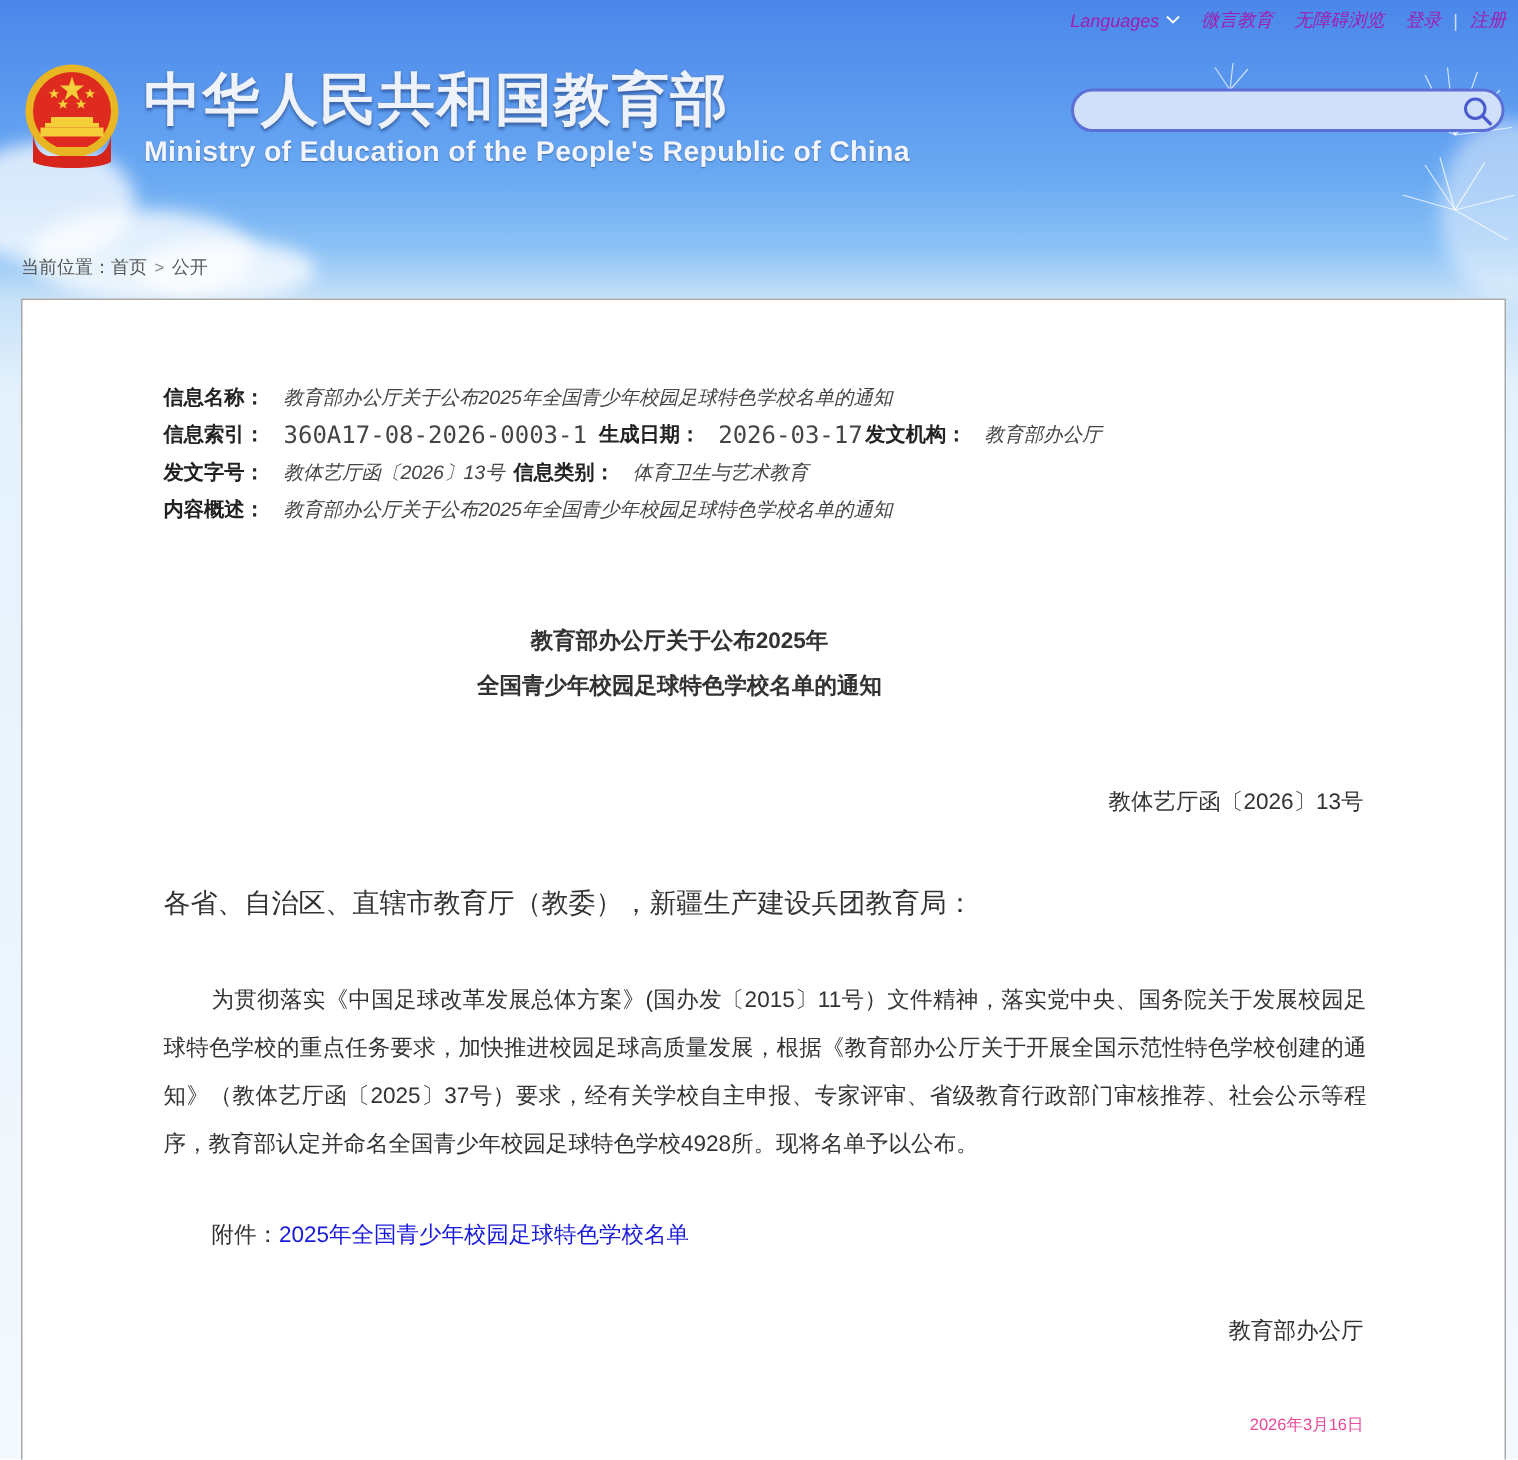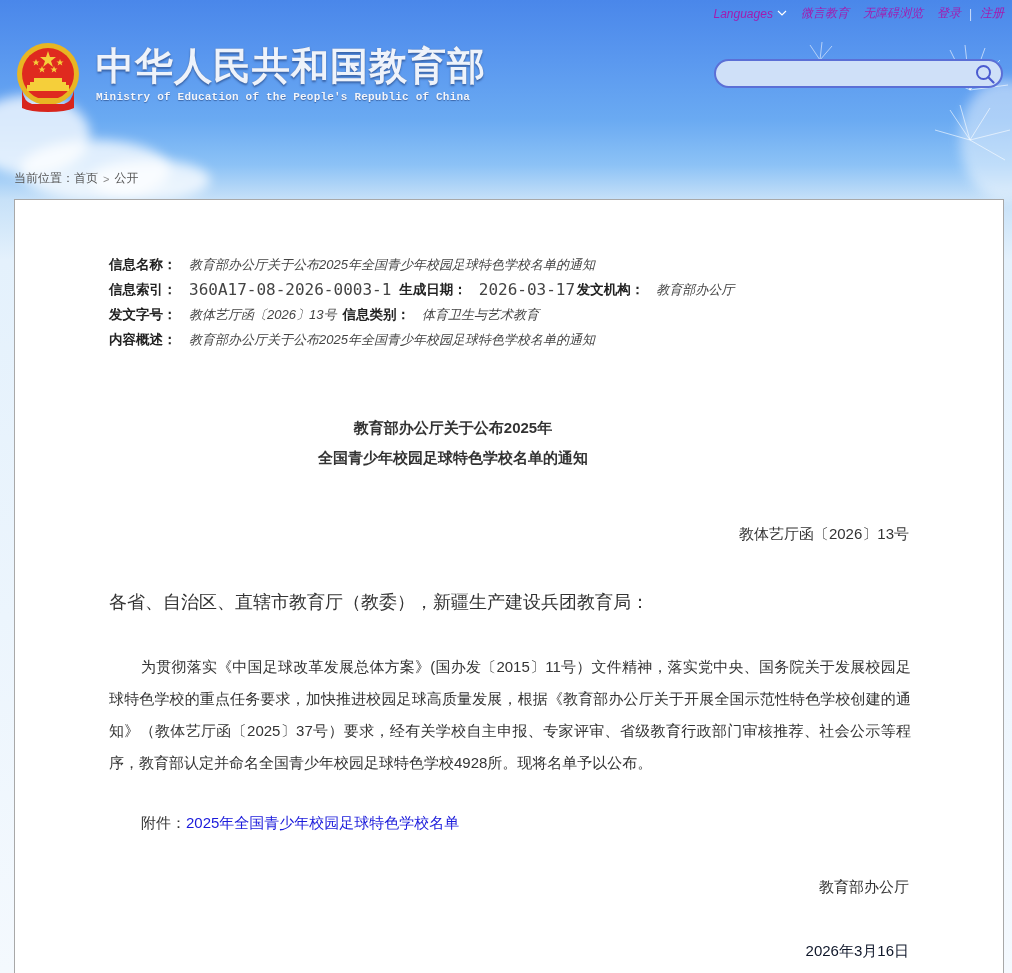--- a/index.html
+++ b/index.html
@@ -31,24 +31,23 @@
     .logo { position: absolute; left: 16px; top: 42px; z-index: 5; display: flex; align-items: flex-start; }
     .emblem { width: 64px; height: 70px; }
     .logo-text { margin-left: 16px; }
     .logo-cn {
       font-size: 38px; font-weight: bold; letter-spacing: 1px; color: #eef3fb;
       text-shadow: 0 2px 2px rgba(30,60,120,0.55), 0 0 1px #6a7ea0;
       line-height: 48px;
       font-family: "DejaVu Sans", sans-serif;
     }
     .logo-en {
-      font-size: 11px; color: #f2f5fb; font-weight: bold; letter-spacing: 0.2px;
+      font-size: 19px; color: #f2f5fb; font-weight: bold; letter-spacing: 0.2px;
       text-shadow: 0 1px 1px rgba(30,60,120,0.6);
       margin-top: 1px;
-      font-family: Liberation Mono, monospace;
     }
 
     .search {
       position: absolute; left: 714px; top: 59px; width: 289px; height: 29px;
       border: 2px solid #5b6fd6; border-radius: 15px; background: #cfe0f8;
       z-index: 5; display: flex; align-items: center; justify-content: flex-end; padding-right: 6px;
     }
     .search input {
       position: absolute; left: 10px; top: 2px; width: 240px; height: 21px;
       border: none; background: transparent; outline: none; font-size: 12px; color: #333;
@@ -80,21 +79,21 @@
     .docno { position: absolute; right: 94px; top: 325px; font-size: 15px; color: #333; }
     .salutation { position: absolute; left: 94px; top: 390px; font-size: 18px; color: #333; text-align: center; }
     .para {
       position: absolute; left: 94px; top: 451px; width: 802px;
       font-size: 15px; line-height: 32px; color: #333; text-indent: 32px;
       text-align: justify;
     }
     .attach { position: absolute; left: 126px; top: 614px; font-size: 15px; color: #333; }
     .attach a { color: #1a1adb; text-decoration: none; }
     .signer { position: absolute; right: 94px; top: 678px; font-size: 15px; color: #333; }
-    .date { position: absolute; right: 94px; top: 742px; font-size: 15px; color: #0f172a; }
+    .date { position: absolute; right: 94px; top: 742px; font-size: 11px; color: #ec4899; }
   </style>
 </head>
 <body>
 
 <div class="header-bg"></div>
 
 <div class="cloud" style="left:-30px;top:95px;width:120px;height:80px;"></div>
 <div class="cloud" style="left:20px;top:140px;width:150px;height:60px;"></div>
 <div class="cloud" style="left:90px;top:160px;width:120px;height:40px;"></div>
 <div class="cloud" style="left:960px;top:80px;width:90px;height:120px;opacity:0.6;"></div>

